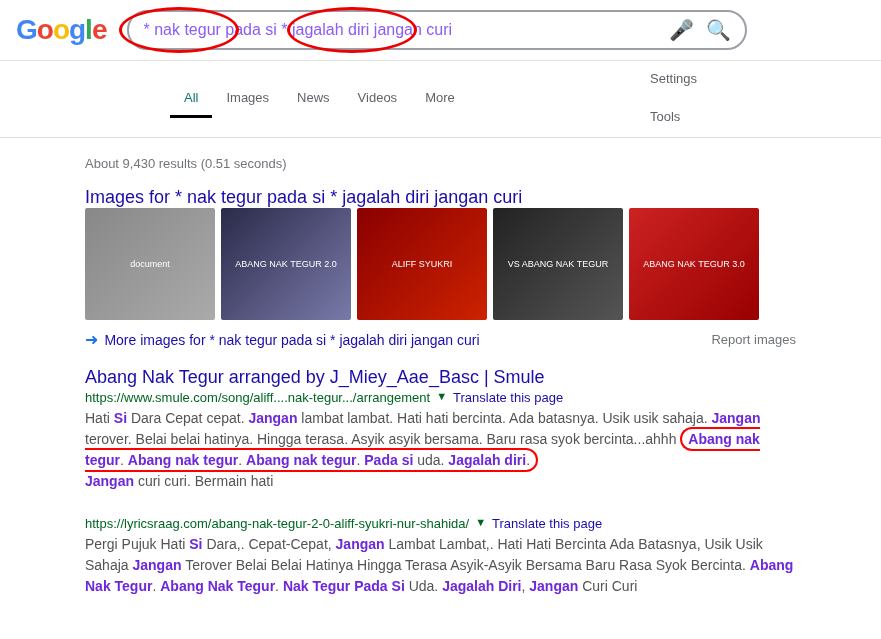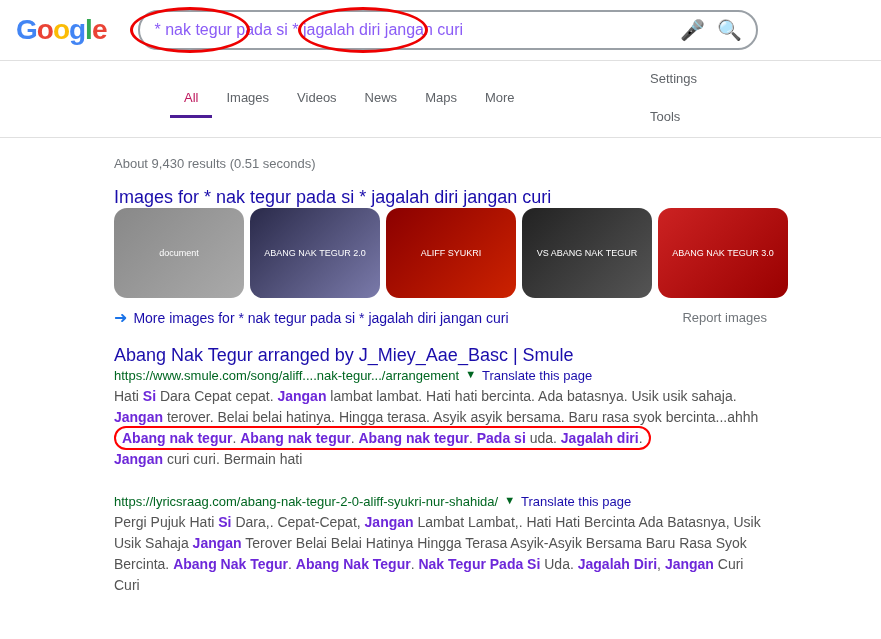--- a/index.html
+++ b/index.html
@@ -4,21 +4,21 @@
   <style>
     * { box-sizing: border-box; margin: 0; padding: 0; }
     body { font-family: Arial, sans-serif; font-size: 14px; background: #fff; color: #222; }
 
     
     #header {
       display: flex;
       align-items: center;
       padding: 10px 16px;
       border-bottom: 1px solid #e0e0e0;
-      gap: 32px;
+      gap: 21px;
     }
     #logo {
       font-size: 28px;
       font-weight: bold;
       letter-spacing: -1px;
       text-decoration: none;
       flex-shrink: 0;
     }
     .logo-g { color: #4285F4; }
     .logo-o1 { color: #EA4335; }
@@ -63,33 +63,33 @@
     }
     .nav-tab {
       padding: 10px 14px;
       font-size: 13px;
       color: #5f6368;
       cursor: pointer;
       border-bottom: 3px solid transparent;
       text-decoration: none;
     }
     .nav-tab.active {
-      color: #be185d;
-      border-bottom: 3px solid #4c1d95;
+      color: #0f766e;
+      border-bottom: 3px solid #000000;
     }
     #nav-right {
       margin-left: auto;
       display: flex;
       gap: 0;
       flex-direction: column;
     }
 
     
     #content {
-      padding: 10px 114px;
+      padding: 10px 85px;
     }
     #result-stats {
       font-size: 13px;
       color: #70757a;
       margin: 8px 0 16px 0;
     }
 
     
     #images-header {
       color: #1a0dab;
@@ -98,23 +98,23 @@
       cursor: pointer;
       text-decoration: none;
     }
     #image-strip {
       display: flex;
       gap: 6px;
       margin-bottom: 10px;
     }
     .thumb {
       width: 130px;
-      height: 90px;
+      height: 112px;
       background: #ccc;
-      border-radius: 13px;
+      border-radius: 2px;
       overflow: hidden;
       flex-shrink: 0;
     }
     .thumb-1 { background: linear-gradient(135deg, #888 0%, #aaa 100%); }
     .thumb-2 { background: linear-gradient(135deg, #2a2a4a 0%, #7a7aaa 100%); }
     .thumb-3 { background: linear-gradient(135deg, #8b0000 0%, #cc2200 100%); }
     .thumb-4 { background: linear-gradient(135deg, #222 0%, #555 100%); }
     .thumb-5 { background: linear-gradient(135deg, #cc2222 0%, #990000 100%); }
 
     .thumb-inner {
@@ -243,23 +243,22 @@
     </div>
 
     <div class="red-circle-search"></div>
     <div class="red-circle-search2"></div>
   </div>
 </div>
 
 <div id="nav-tabs">
   <a class="nav-tab active" href="#">All</a>
   <a class="nav-tab" href="#">Images</a>
+  <a class="nav-tab" href="#">News</a>
   <a class="nav-tab" href="#">Videos</a>
-  <a class="nav-tab" href="#">News</a>
-  <a class="nav-tab" href="#">Maps</a>
   <a class="nav-tab" href="#">More</a>
   <div id="nav-right">
     <a class="nav-tab" href="#">Settings</a>
     <a class="nav-tab" href="#">Tools</a>
   </div>
 </div>
 
 <div id="content">
   <div id="result-stats">About 9,430 results (0.51 seconds)</div>
 

